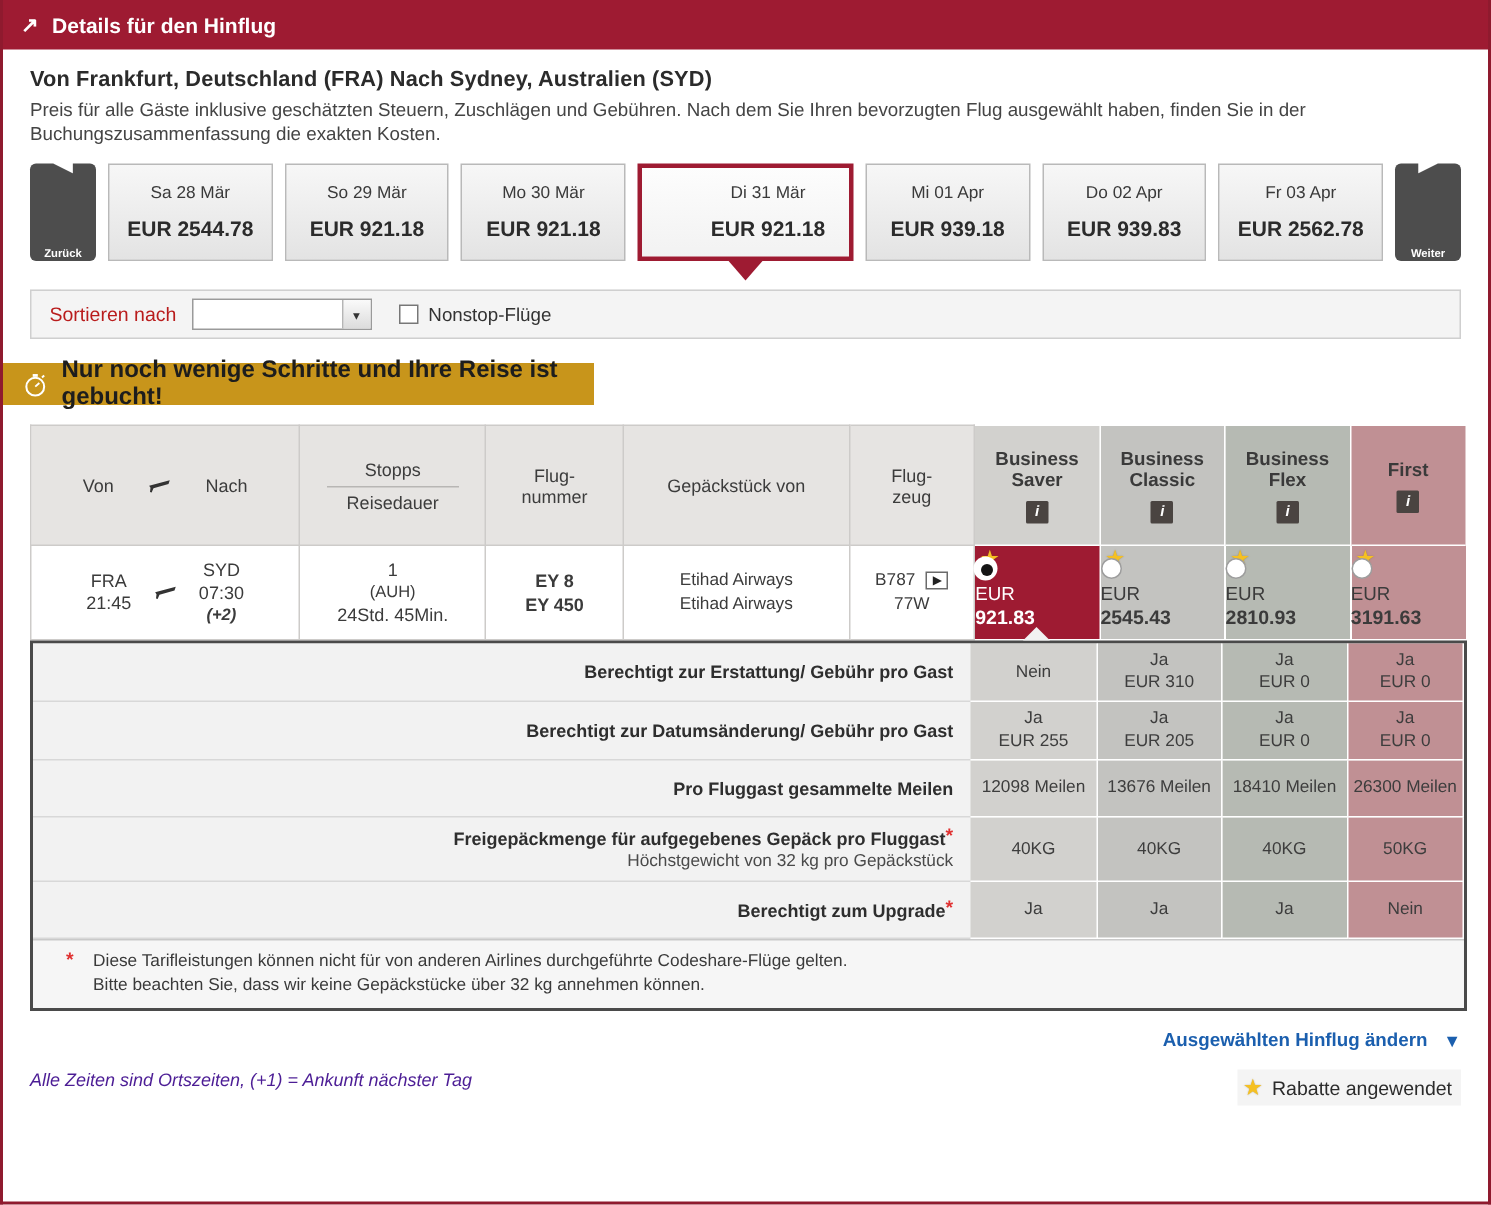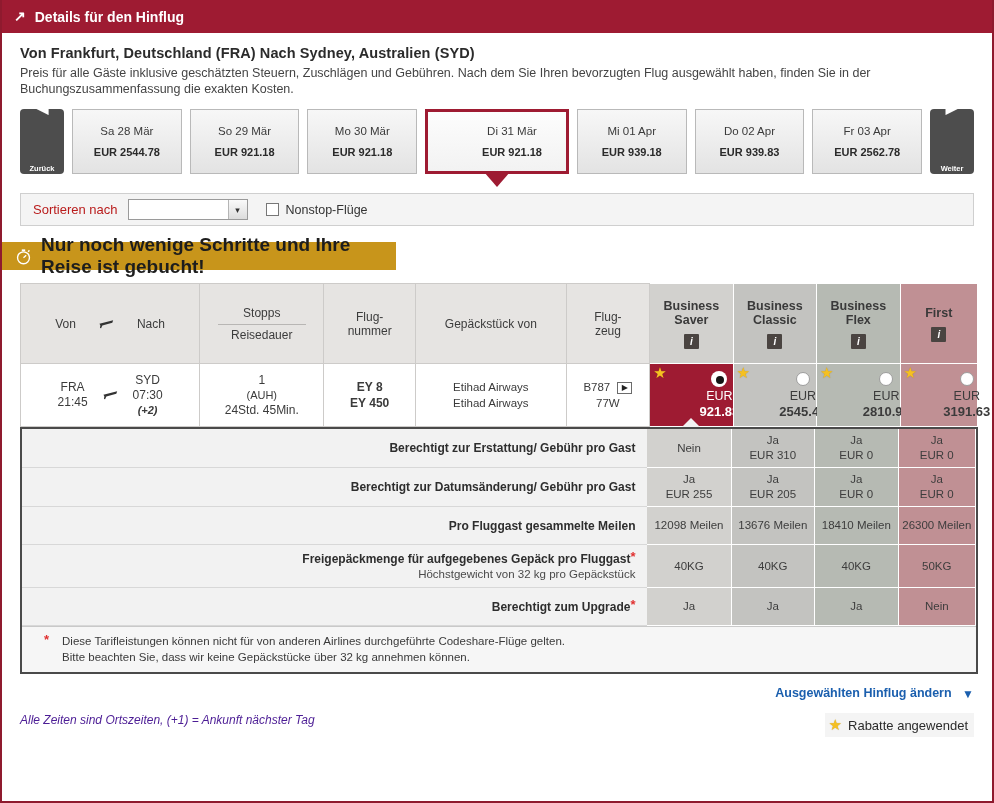--- a/index.html
+++ b/index.html
@@ -81,21 +81,21 @@
     border:1px solid #b9b9b9;
     background:linear-gradient(to bottom,#f7f7f7 0%, #ececec 55%, #e3e3e3 100%);
     display:flex;flex-direction:column;
     align-items:center;justify-content:center;
     gap:9px;
     cursor:pointer;
     position:relative;
     text-align:center;
   }
   .datecell .d{ font-size:11.5px;color:#3a3a3a; }
-  .datecell .p{ font-size:11px;font-weight:bold;color:#2b2b2b; }
+  .datecell .p{ font-size:14px;font-weight:bold;color:#2b2b2b; }
   .datecell.selected{
     border:3px solid #9e1b32;
     background:linear-gradient(to bottom,#fdfdfd 0%,#f2f2f2 100%);
     padding-left:30px;
   }
   .datecell.selected .ptr{
     position:absolute;
     left:50%;bottom:-16px;
     transform:translateX(-50%);
     width:0;height:0;
@@ -138,21 +138,21 @@
   .promo{
     margin:16px 0 0 0;
     background:#c8951b;
     height:28px;
     width:394px;
     display:flex;align-items:center;
     gap:9px;
     padding-left:13px;
     color:#1d1d1d;
     font-weight:bold;
-    font-size:19px;
+    font-size:16px;
   }
   .promo svg{ display:block; }
   
   .tablewrap{ padding:13px 18px 0 18px; }
   table.fares{
     width:958px;
     border-collapse:collapse;
     table-layout:fixed;
   }
   table.fares td, table.fares th{ padding:0;vertical-align:middle; }
@@ -204,22 +204,22 @@
   .opby{ line-height:16px;font-size:11.5px; }
   .acraft{ line-height:16px;font-size:11.5px; }
   .playbtn{
     display:inline-flex;align-items:center;justify-content:center;
     width:15px;height:12px;border:1px solid #6b6b6b;background:#fff;
     font-size:8px;color:#222;margin-left:4px;vertical-align:middle;cursor:pointer;
   }
   .pricecell{
     height:62px;width:100%;
     display:flex;flex-direction:column;
-    align-items:center;justify-content:center;
-    gap:1px;position:relative;cursor:pointer;margin-left:28px;
+    align-items:flex-start;justify-content:center;
+    gap:1px;position:relative;cursor:pointer;
   }
   .pricecell .cur{ font-size:12.5px;line-height:14px; }
   .pricecell .amt{ font-size:13px;font-weight:bold;line-height:15px; }
   .radio{
     width:14px;height:14px;border-radius:50%;
     background:#fff;border:1px solid #9d9d9d;
     display:block;margin-bottom:2px;
   }
   .radio.on{ background:#fff;border:2px solid #fff;box-shadow:0 0 0 1px #fff; position:relative; }
   .radio.on::after{

